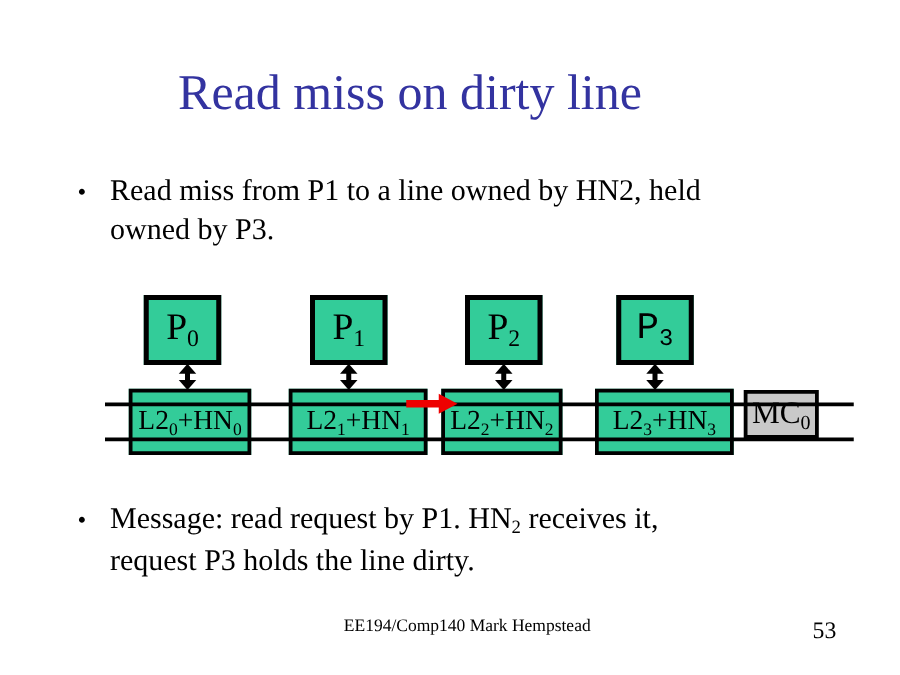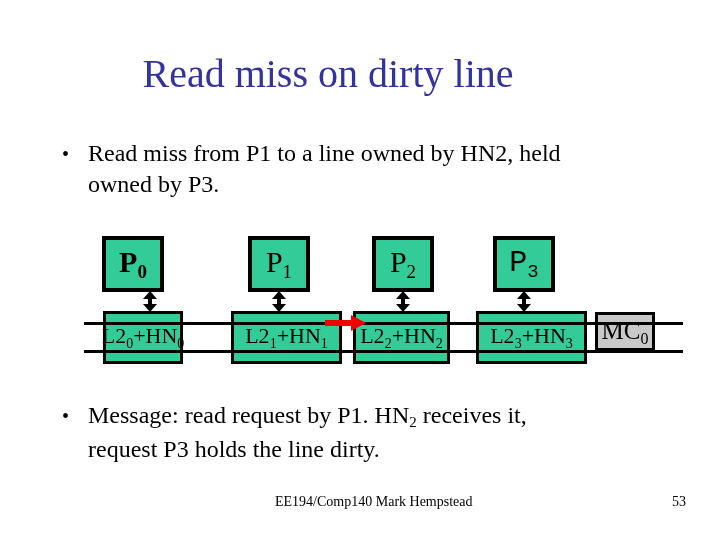--- a/index.html
+++ b/index.html
@@ -26,30 +26,30 @@
   .bsub{font-size:15px;position:relative;top:4px;}
 
   
   .diagram{position:absolute;left:0;top:0;width:720px;height:540px;}
 
   .pbox{
     position:absolute;top:236px;width:62px;height:56px;
     background:var(--box-green);border:4px solid #000;box-sizing:border-box;
     display:flex;align-items:center;justify-content:center;
   }
-  .p0{left:102px;font-weight:bold;} .p1{left:248px;} .p2{left:372px;} .p3{left:493px;font-family:Liberation Mono, monospace;}
+  .p0{left:115px;} .p1{left:248px;} .p2{left:372px;} .p3{left:493px;font-family:Liberation Mono, monospace;}
   .pbox .lbl{position:relative;z-index:5;font-size:30px;line-height:30px;color:#000;}
   .pbox .sub{font-size:19px;position:relative;top:6px;}
 
   .l2box{
     position:absolute;top:311px;width:111px;height:53px;
     background:var(--box-green);border:3px solid #000;box-sizing:border-box;
     display:flex;align-items:center;justify-content:center;
   }
-  .l20{left:103px;width:80px;} .l21{left:231px;} .l22{left:353px;width:97px;} .l23{left:476px;}
+  .l20{left:103px;width:98px;} .l21{left:231px;} .l22{left:353px;width:97px;} .l23{left:476px;}
   .l2box .lbl{position:relative;z-index:5;font-size:22px;line-height:22px;color:#000;white-space:nowrap;}
   .l2box .sub{font-size:14px;position:relative;top:5px;}
 
   .mcbox{
     position:absolute;left:595px;top:312px;width:60px;height:39px;
     background:var(--box-gray);border:3px solid #000;box-sizing:border-box;
     display:flex;align-items:center;justify-content:center;
   }
   .mcbox .lbl{position:relative;z-index:5;font-size:25px;line-height:25px;color:#000;}
   .mcbox .sub{font-size:16px;position:relative;top:5px;}
@@ -68,21 +68,21 @@
     border-left:7px solid transparent;border-right:7px solid transparent;border-top:8px solid #000;}
 
   
   .red-arrow{position:absolute;left:325px;top:315px;width:41px;height:16px;z-index:6;}
   .red-arrow .shaft{position:absolute;left:0;top:5px;width:27px;height:6px;background:var(--arrow-red);}
   .red-arrow .head{position:absolute;left:26px;top:0;width:0;height:0;
     border-top:8px solid transparent;border-bottom:8px solid transparent;border-left:15px solid var(--arrow-red);}
 
   
   .footer-text{position:absolute;left:275px;top:494px;font-size:14px;color:#000;}
-  .page-number{position:absolute;left:672px;top:494px;font-size:14px;color:#000;}
+  .page-number{position:absolute;left:650px;top:494px;font-size:19px;color:#000;}
 </style>
 </head>
 <body>
 
 <div class="slide">
 
   <div class="title">Read miss on dirty line</div>
 
   <div class="bullet b1">
     <span class="dot">•</span>

